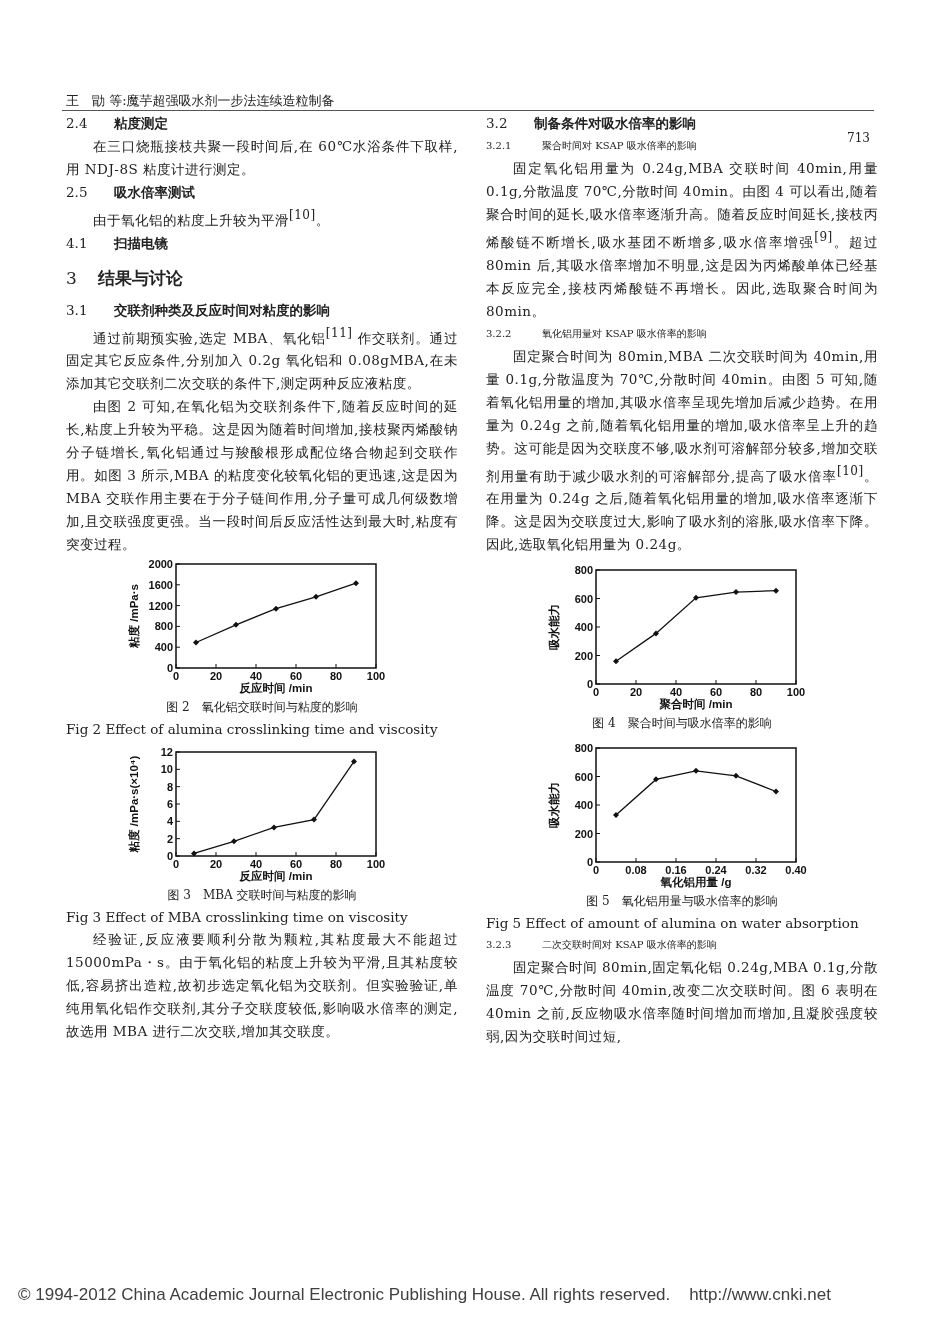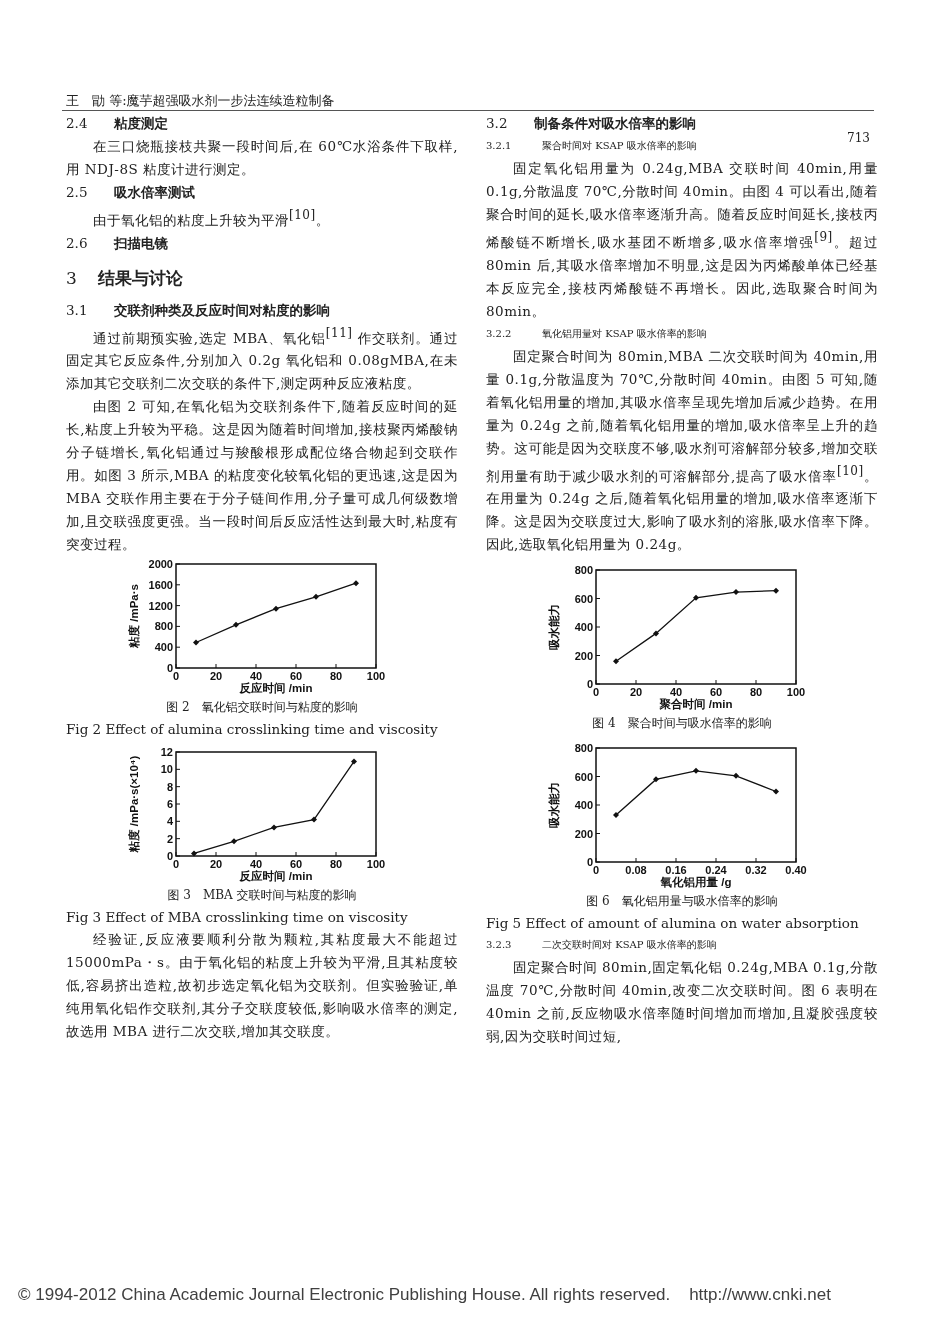--- a/index.html
+++ b/index.html
@@ -34,21 +34,21 @@
 <div class="hdr">
   <span class="hdr-left">王　勖 等:魔芋超强吸水剂一步法连续造粒制备</span>
   <span class="hdr-right">713</span>
 </div>
 
 <div class="col col-left">
   <div class="h2"><span class="num">2.4</span><span class="t">粘度测定</span></div>
   <p class="p">在三口烧瓶接枝共聚一段时间后,在 60℃水浴条件下取样,用 NDJ-8S 粘度计进行测定。</p>
   <div class="h2"><span class="num">2.5</span><span class="t">吸水倍率测试</span></div>
   <p class="p"><span>由于氧化铝的粘度上升较为平滑</span><sup>[10]</sup><span>。</span></p>
-  <div class="h2"><span class="num">2.6</span><span class="t">扫描电镜</span></div>
+  <div class="h2"><span class="num">4.1</span><span class="t">扫描电镜</span></div>
 
   <div class="h1"><span class="num">3</span><span class="t">结果与讨论</span></div>
   <div class="h2"><span class="num">3.1</span><span class="t">交联剂种类及反应时间对粘度的影响</span></div>
   <p class="p"><span>通过前期预实验,选定 MBA、氧化铝</span><sup>[11]</sup><span> 作交联剂。通过固定其它反应条件,分别加入 0.2g 氧化铝和 0.08gMBA,在未添加其它交联剂二次交联的条件下,测定两种反应液粘度。</span></p>
   <p class="p">由图 2 可知,在氧化铝为交联剂条件下,随着反应时间的延长,粘度上升较为平稳。这是因为随着时间增加,接枝聚丙烯酸钠分子链增长,氧化铝通过与羧酸根形成配位络合物起到交联作用。如图 3 所示,MBA 的粘度变化较氧化铝的更迅速,这是因为 MBA 交联作用主要在于分子链间作用,分子量可成几何级数增加,且交联强度更强。当一段时间后反应活性达到最大时,粘度有突变过程。</p>
 
   <div class="fig">
     <svg id="chart-fig2" width="392" height="140">
         <rect x="110" y="8" width="200" height="104" fill="none" stroke="#111" stroke-width="1.5"></rect>
         <line x1="110" y1="112" x2="110" y2="108" stroke="#111" stroke-width="1"></line>
@@ -201,20 +201,20 @@
         <text x="107" y="12" font-size="11" text-anchor="end">800</text>
         <text x="210" y="146" font-size="11.5" text-anchor="middle">氧化铝用量 /g</text>
         <text x="72" y="65" font-size="11.5" text-anchor="middle" transform="rotate(-90 72 65)">吸水能力</text>
         <polyline points="130.0,75.0 170.0,39.4 210.0,30.8 250.0,35.8 290.0,51.5" fill="none" stroke="#111" stroke-width="1.3"></polyline>
         <polygon points="130,71.975 133,74.975 130,77.975 127,74.975" fill="#111"></polygon>
         <polygon points="170,36.35000000000001 173,39.35000000000001 170,42.35000000000001 167,39.35000000000001" fill="#111"></polygon>
         <polygon points="210,27.799999999999997 213,30.799999999999997 210,33.8 207,30.799999999999997" fill="#111"></polygon>
         <polygon points="250,32.78750000000001 253,35.78750000000001 250,38.78750000000001 247,35.78750000000001" fill="#111"></polygon>
         <polygon points="290,48.46249999999999 293,51.46249999999999 290,54.46249999999999 287,51.46249999999999" fill="#111"></polygon>
       </svg>
-    <p class="cap-cn">图 6　氧化铝用量与吸水倍率的影响</p>
+    <p class="cap-cn">图 5　氧化铝用量与吸水倍率的影响</p>
     <p class="cap-en">Fig 5 Effect of amount of alumina on water absorption</p>
   </div>
   <div class="h3"><span class="num">3.2.3</span><span>二次交联时间对 KSAP 吸水倍率的影响</span></div>
   <p class="p">固定聚合时间 80min,固定氧化铝 0.24g,MBA 0.1g,分散温度 70℃,分散时间 40min,改变二次交联时间。图 6 表明在 40min 之前,反应物吸水倍率随时间增加而增加,且凝胶强度较弱,因为交联时间过短,</p>
 </div>
 
 <div class="footer">© 1994-2012 China Academic Journal Electronic Publishing House. All rights reserved.    http://www.cnki.net</div>
 
 </body></html>

